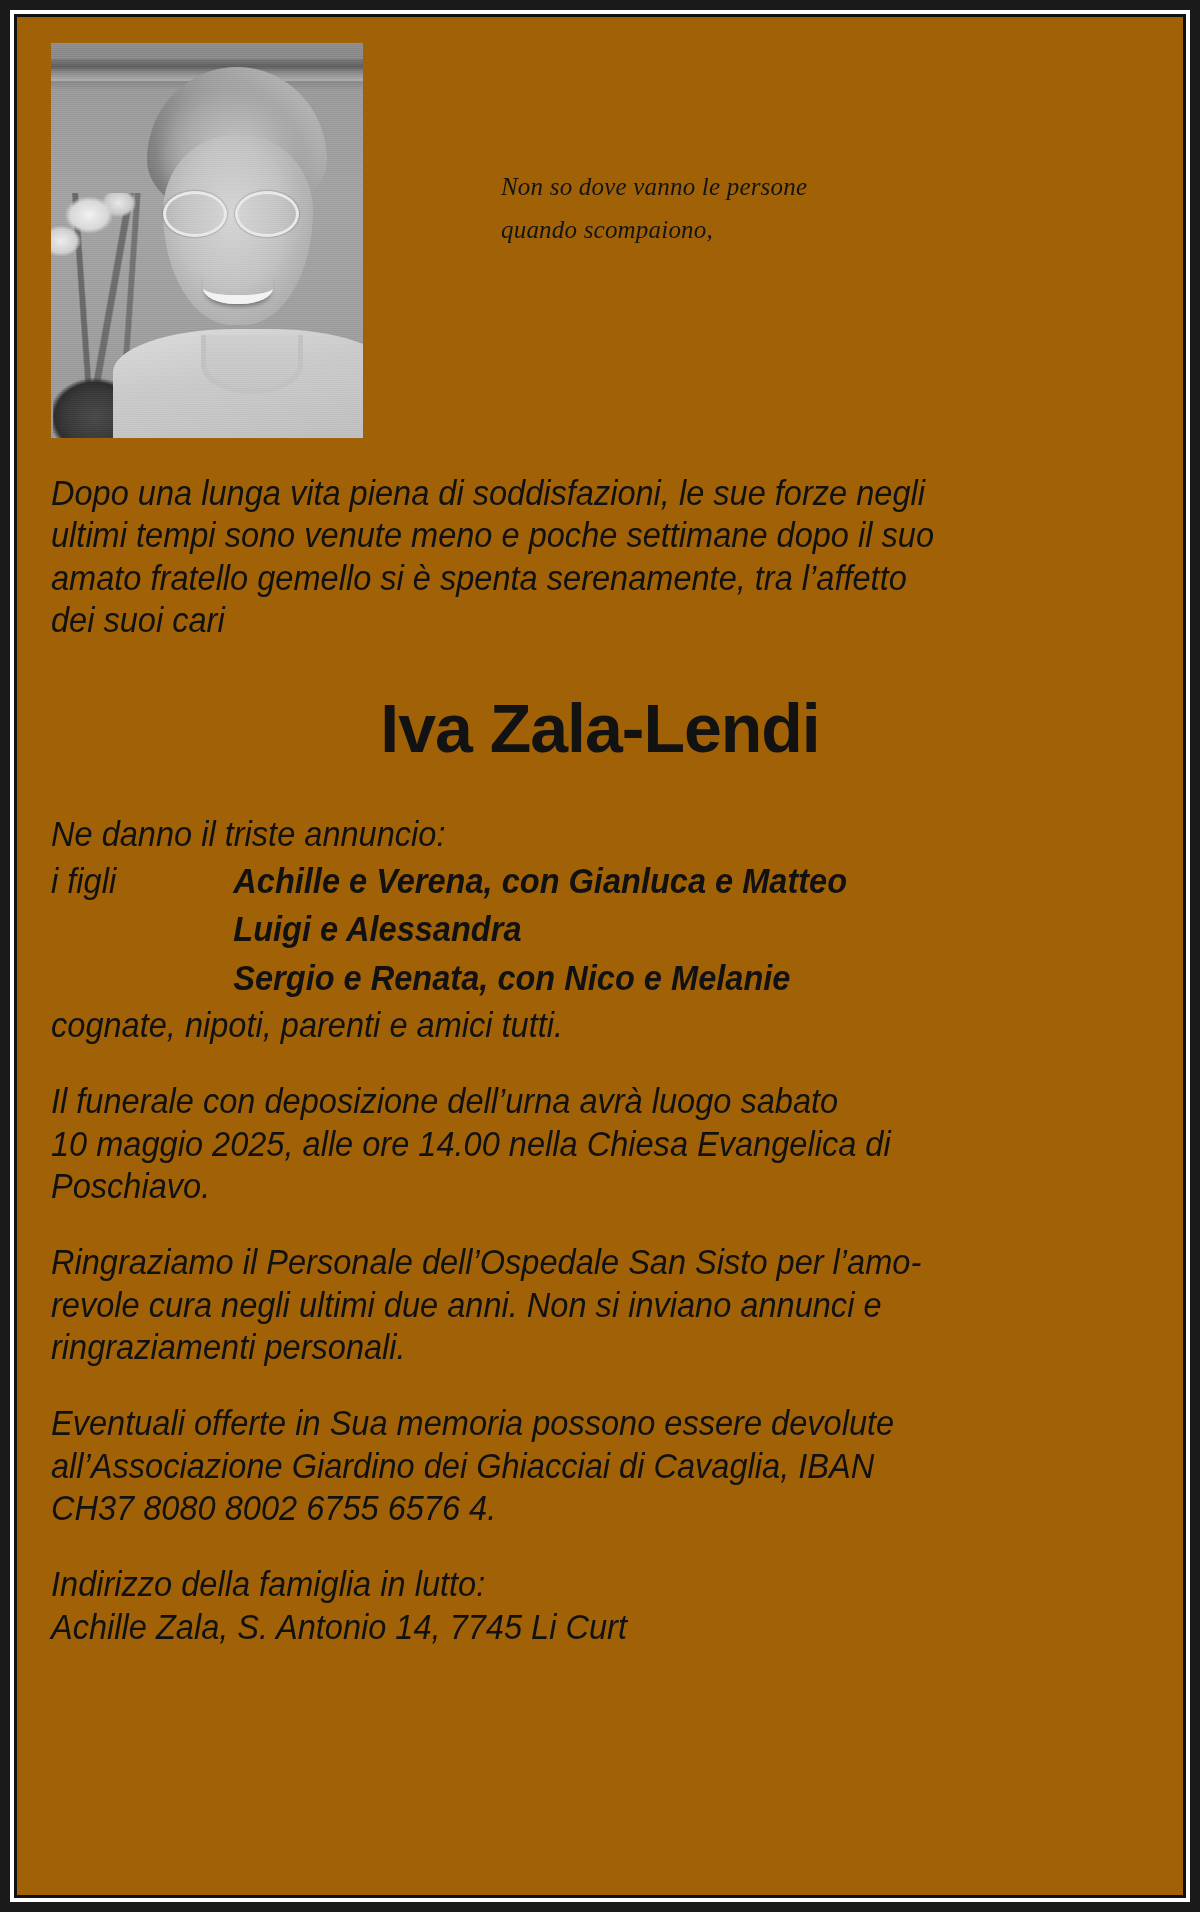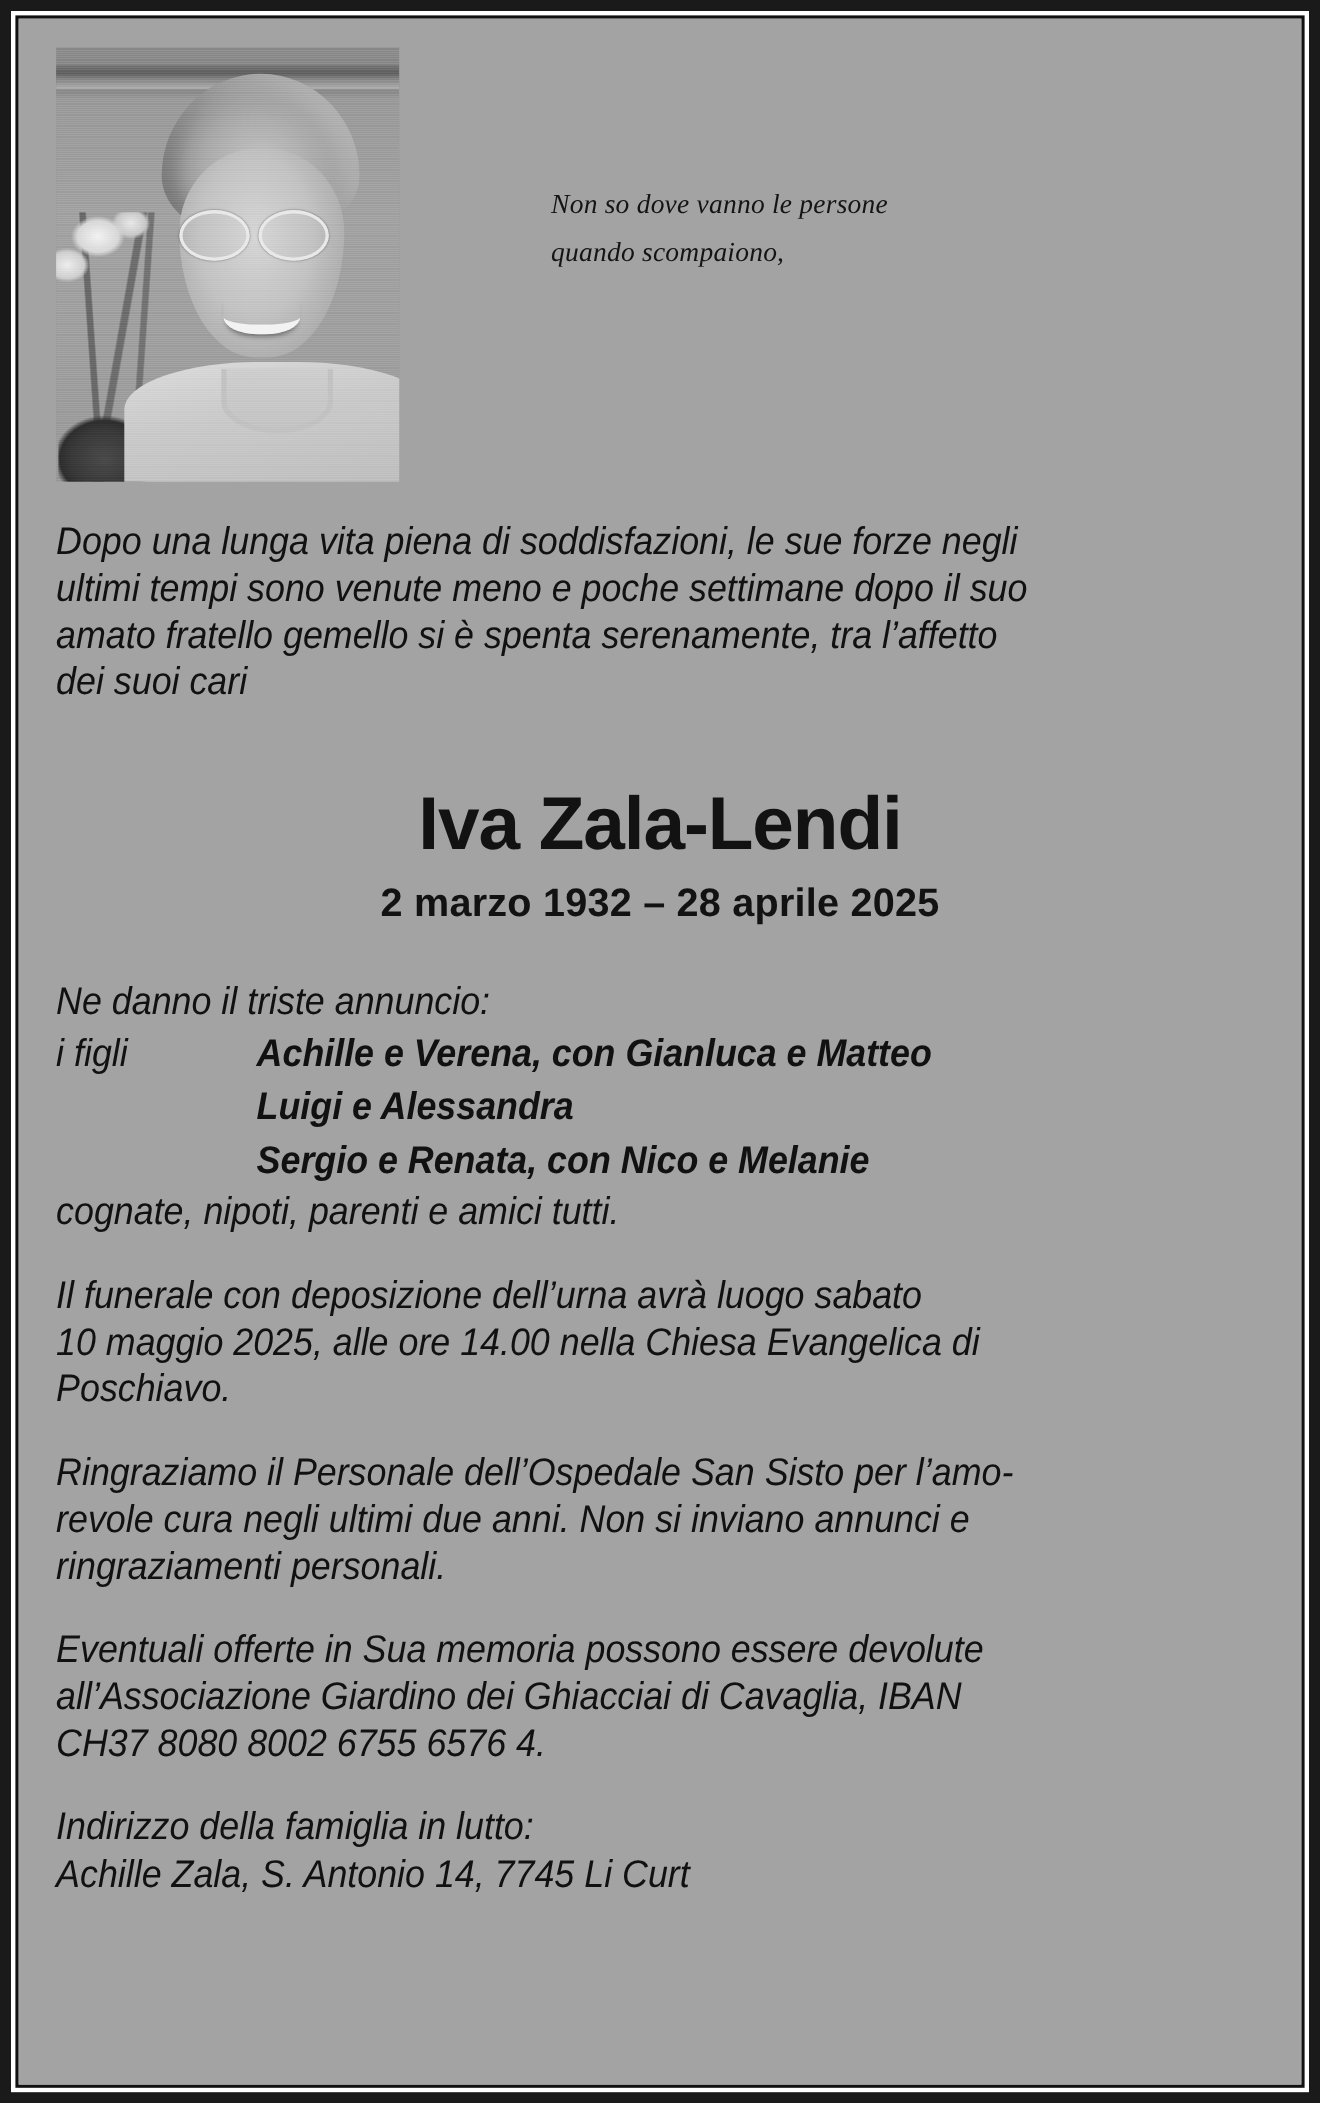--- a/index.html
+++ b/index.html
@@ -31,21 +31,21 @@
     box-sizing: border-box;
     border: 3px solid #111111;
     background: #ffffff;
     padding: 0;
   }
   .sheet {
     width: 100%;
     height: 100%;
     box-sizing: border-box;
     padding: 26px 34px 4px 34px;
-    background: #a3a3a3;
+    background: #a16207;
     position: relative;
   }
 
   
   .top-block {
     display: flex;
     align-items: flex-start;
     gap: 0;
   }
   .photo {
@@ -162,21 +162,21 @@
 
   .name {
     text-align: center;
     font-family: "Liberation Sans", sans-serif;
     font-style: normal;
     font-weight: bold;
     font-size: 68px;
     line-height: 1.05;
     letter-spacing: -1px;
     color: #121212;
-    margin-top: 73px;
+    margin-top: 52px;
   }
   .dates {
     text-align: center;
     font-family: "Liberation Sans", sans-serif;
     font-style: normal;
     font-weight: bold;
     font-size: 36px;
     letter-spacing: .2px;
     color: #121212;
     margin-top: 14px;
@@ -248,21 +248,20 @@
         </div>
 
         <div class="body-text intro">
           <div>Dopo una lunga vita piena di soddisfazioni, le sue forze negli</div>
           <div>ultimi tempi sono venute meno e poche settimane dopo il suo</div>
           <div>amato fratello gemello si è spenta serenamente, tra l’affetto</div>
           <div class="last-line">dei suoi cari</div>
         </div>
 
         <div class="name">Iva Zala-Lendi</div>
-        <div class="dates">2 marzo 1932 – 28 aprile 2025</div>
 
         <div class="body-text announce">
           <div class="lead">Ne danno il triste annuncio:</div>
           <table class="kin-table">
             <tbody>
                 <tr>
               <td class="kin-label">i figli</td>
               <td class="kin-names">Achille e Verena, con Gianluca e Matteo</td>
             </tr>
             <tr>

